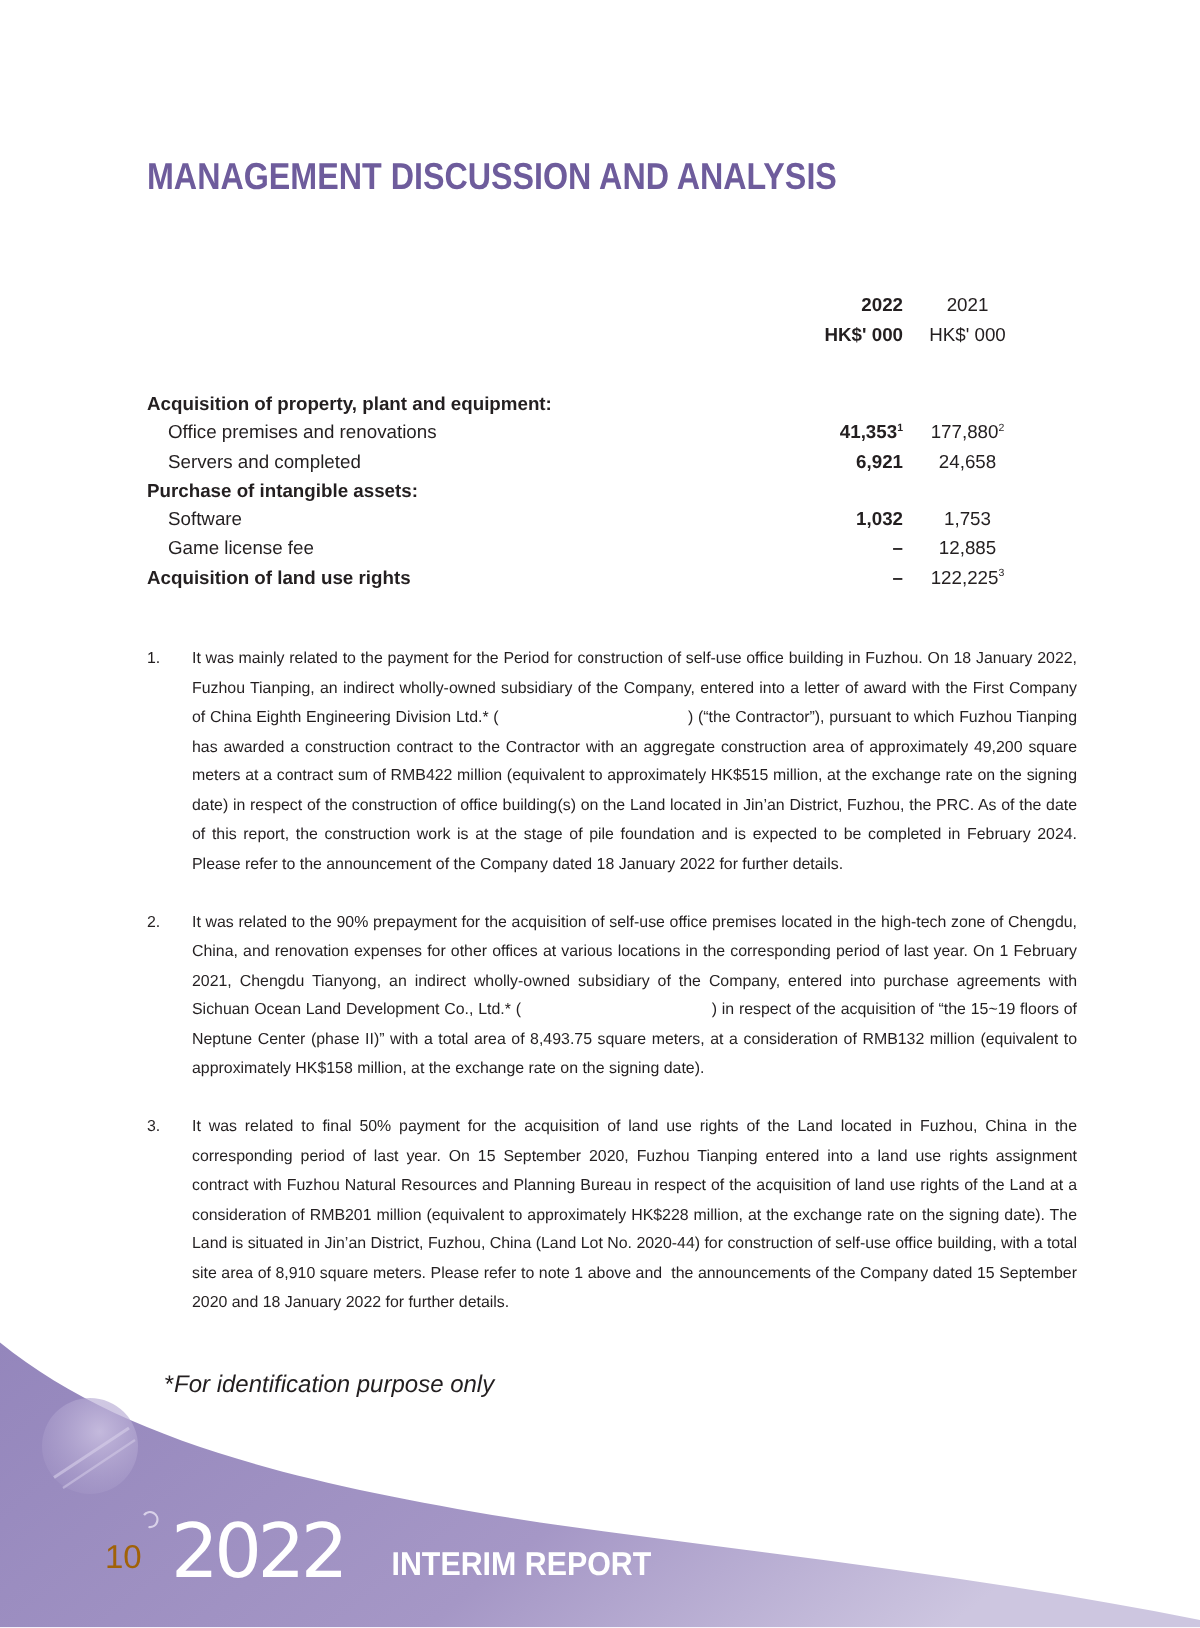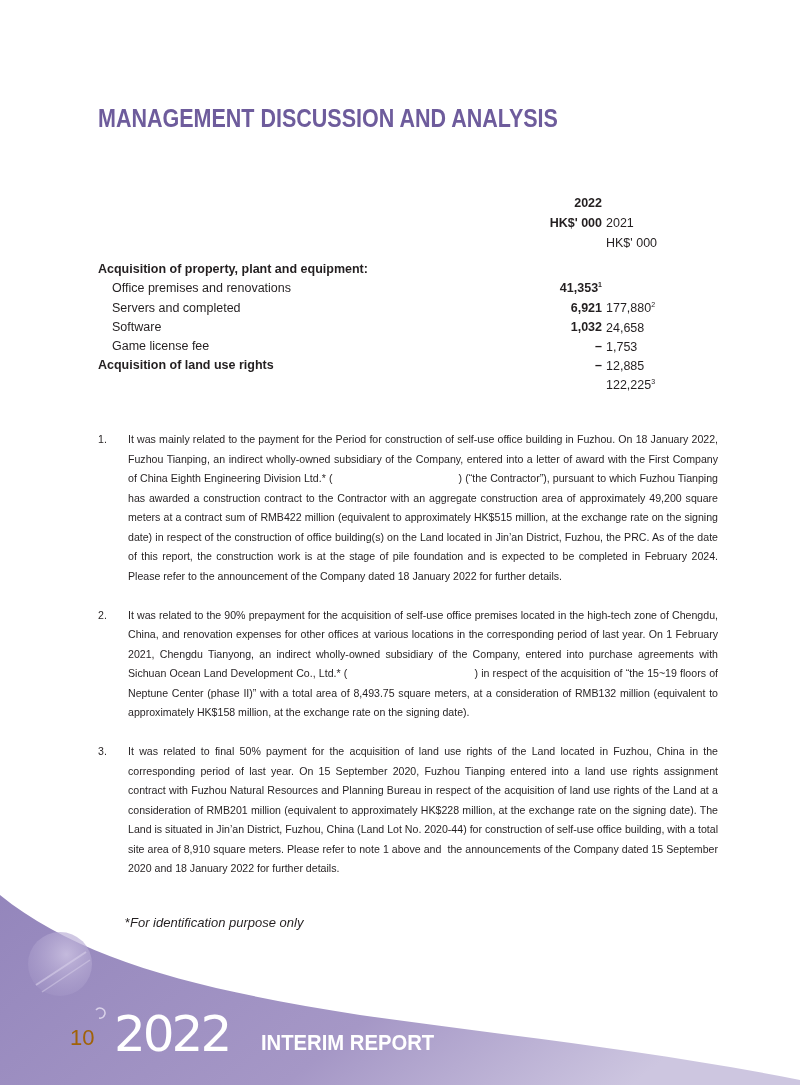--- a/index.html
+++ b/index.html
@@ -12,30 +12,30 @@
     position: absolute; left: 98px; top: 104px;
     font-family: "Liberation Sans", sans-serif; font-weight: bold;
     font-size: 25px; color: #6e5c9c; letter-spacing: 0px;
     transform: scaleX(0.86); transform-origin: left top;
     white-space: nowrap;
   }
   .tbl { position: absolute; left: 98px; top: 196px; width: 620px; font-size: 12.5px; }
   .hdr-row { position: relative; height: 20px; }
   .hdr-period { position: absolute; right: 0; width: 185px; text-align: center; font-weight: bold; }
   .c1 { position: absolute; right: 116px; width: 110px; text-align: right; }
-  .c2 { position: absolute; right: 2px; width: 110px; text-align: left; margin-top: 20px; }
+  .c2 { position: absolute; right: 18px; width: 110px; text-align: center; }
   .bold { font-weight: bold; }
   .row { position: relative; height: 19.3px; line-height: 19.3px; }
   .row .lbl { position: absolute; left: 0; white-space: nowrap; }
   .row .lbl.indent { left: 14px; }
   sup { font-size: 7px; vertical-align: 5px; line-height: 0; }
   .notes { position: absolute; left: 98px; top: 430px; width: 620px; font-size: 10.6px; line-height: 19.5px; }
   .note { position: relative; padding-left: 30px; margin-bottom: 19.5px; text-align: justify; }
   .note .num { position: absolute; left: 0; top: 0; }
-  .footnote { position: absolute; left: 98px; top: 915px; font-size: 13px; text-align: right; }
+  .footnote { position: absolute; left: 84px; top: 915px; font-size: 16px; text-align: right; }
   .footnote .star { display: inline-block; width: 32px; }
   .footnote .txt { font-style: italic; }
   .band { position: absolute; left: 0; top: 0; width: 800px; height: 1085px; pointer-events: none; }
   .page-num { position: absolute; left: 70px; top: 1025px; color: #a16207; font-size: 22px; }
   .year { position: absolute; left: 114px; top: 1005px; color: #ffffff; font-size: 50px; font-weight: normal; letter-spacing: -3px; font-family: "DejaVu Sans", sans-serif; -webkit-text-stroke: 0; }
   .report { position: absolute; left: 261px; top: 1030px; color: #ffffff; font-size: 22px; font-weight: bold; transform: scaleX(0.92); transform-origin: left top; }
 </style>
 </head>
 <body>
 
@@ -57,20 +57,23 @@
   </div>
   <div class="row">
     <span class="lbl indent">Office premises and renovations</span>
     <span class="c1 bold"><span>41,353</span><sup>1</sup></span>
     <span class="c2"><span>177,880</span><sup>2</sup></span>
   </div>
   <div class="row">
     <span class="lbl indent">Servers and completed</span>
     <span class="c1 bold">6,921</span>
     <span class="c2">24,658</span>
+  </div>
+  <div class="row">
+    <span class="lbl bold">Purchase of intangible assets:</span>
   </div>
   <div class="row">
     <span class="lbl indent">Software</span>
     <span class="c1 bold">1,032</span>
     <span class="c2">1,753</span>
   </div>
   <div class="row">
     <span class="lbl indent">Game license fee</span>
     <span class="c1 bold">–</span>
     <span class="c2">12,885</span>

